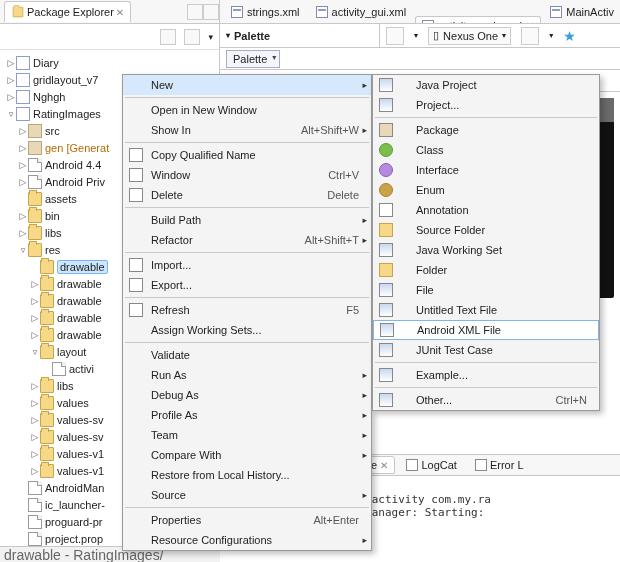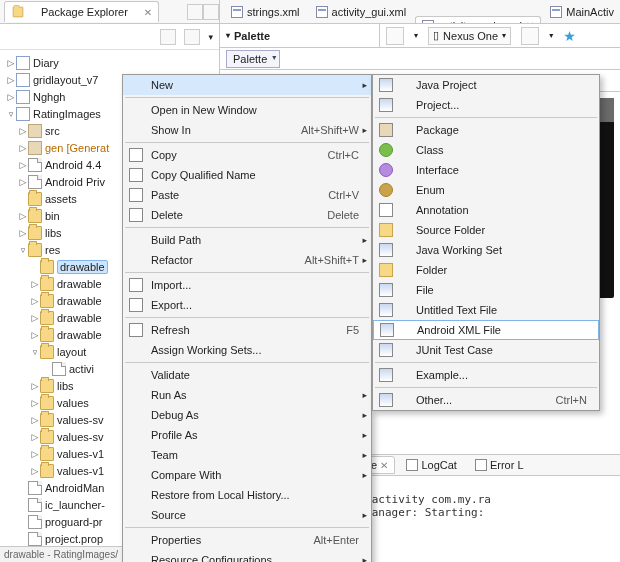--- a/index.html
+++ b/index.html
@@ -1,21 +1,21 @@
 <!DOCTYPE html>
 <html><head>
 <meta charset="utf-8">
 <style>
   * { box-sizing: border-box; margin: 0; padding: 0; }
   body { font-family: "Segoe UI", Tahoma, sans-serif; font-size: 11px; color: #222; background: #fff; width: 620px; height: 562px; overflow: hidden; position: relative; }
 
   
   .top { display: flex; height: 24px; border-bottom: 1px solid #c8c8c8; background: #f7f7f7; }
   .pe-tabbar { width: 220px; display:flex; align-items:center; padding-left:4px; border-right:1px solid #c8c8c8; }
-  .tab { display:inline-flex; align-items:center; gap:16px; padding:3px 6px; background:#fff; border:1px solid #c8c8c8; border-bottom:none; border-radius:3px 3px 0 0;text-align:right; }
+  .tab { display:inline-flex; align-items:center; gap:2px; padding:3px 6px; background:#fff; border:1px solid #c8c8c8; border-bottom:none; border-radius:3px 3px 0 0;text-align:right; }
   .tab .x { color:#888; font-size:10px; cursor:pointer; }
   .ed-tabbar { flex:1; display:flex; align-items:center; padding-left:4px; gap:2px; overflow:hidden; }
   .ed-tab { display:inline-flex; align-items:center; gap:4px; padding:3px 6px; border:1px solid transparent; border-radius:3px 3px 0 0; white-space:nowrap; background:#f7f7f7;}
   .ed-tab.active { background:#fff; border-color:#c8c8c8; border-bottom-color:#fff;margin-top:28px;}
   .xml-ic { width:12px;height:12px; display:inline-block; background:#fff; position:relative; border:1px solid #88a; }
   .xml-ic::after{content:"";position:absolute;left:1px;top:2px;right:1px;height:2px;background:#8aa0c8;}
 
   
   .main { display:flex; height:calc(562px - 24px); }
   .left { width:220px; border-right:1px solid #c8c8c8; background:#fff; display:flex; flex-direction:column;}
@@ -63,21 +63,21 @@
   .ctx-sep{height:1px;background:#c8c8c8;margin:2px 2px;}
   .ctx-ic{position:absolute;left:6px;width:16px;height:16px;}
   .ctx-sub::after{content:"▸";position:absolute;right:4px;font-size:9px;color:#333;}
   .ctx-sc{position:absolute;right:12px;color:#555;}
 
   
   .sub { position:absolute; top:74px; left:372px; width:228px; background:#f4f4f4; border:1px solid #9a9a9a; box-shadow:3px 3px 6px rgba(0,0,0,.25); z-index:60; font-size:11px;}
   .sub .ctx-row{padding-left:43px;}
   .sub .ctx-row.sel-item{ background:#fff; border:1px solid #7fb5e8; }
 
-  .status { position:absolute; bottom:0; left:0; height:16px; width:220px; background:#f2f2f2; border-top:1px solid #c8c8c8; padding-left:4px; font-size:10px; color:#666; display:flex; align-items:center;}
+  .status { position:absolute; bottom:0; left:0; height:16px; width:220px; background:#f2f2f2; border-top:1px solid #c8c8c8; padding-left:4px; font-size:14px; color:#666; display:flex; align-items:center;}
 
   .mini-ic{width:14px;height:14px;display:inline-block;border:1px solid #888;background:#fff;}
   .mini-ic.java{background:linear-gradient(#c8d8f0,#fff);}
   .mini-ic.pkg{background:#e8d8b8;}
   .mini-ic.cls{border-radius:50%;background:#7bbf4a;border-color:#5a9a36;}
   .mini-ic.intf{border-radius:50%;background:#b58adf;border-color:#8a5abf;}
   .mini-ic.enum{border-radius:50%;background:#c9a24a;border-color:#a8842a;}
   .mini-ic.ann{background:#fff;}
   .mini-ic.fld{background:#f6d887;border-color:#c8a44a;}
 </style>
@@ -344,30 +344,25 @@
     <div class="ctx-row">
       <span>Open in New Window</span>
     </div>
     <div class="ctx-row ctx-sub">
       <span>Show In</span>
       <span class="ctx-sc">Alt+Shift+W</span>
     </div>
     <div class="ctx-sep"></div>
     <div class="ctx-row">
       <span class="ctx-ic mini-ic"></span>
-      <span>Copy</span>
-      <span class="ctx-sc">Ctrl+C</span>
+      <span>Copy Qualified Name</span>
     </div>
     <div class="ctx-row">
       <span class="ctx-ic mini-ic"></span>
-      <span>Copy Qualified Name</span>
-    </div>
-    <div class="ctx-row">
-      <span class="ctx-ic mini-ic"></span>
-      <span>Paste</span>
+      <span>Window</span>
       <span class="ctx-sc">Ctrl+V</span>
     </div>
     <div class="ctx-row">
       <span class="ctx-ic mini-ic"></span>
       <span>Delete</span>
       <span class="ctx-sc">Delete</span>
     </div>
     <div class="ctx-sep"></div>
     <div class="ctx-row ctx-sub">
       <span>Build Path</span>

